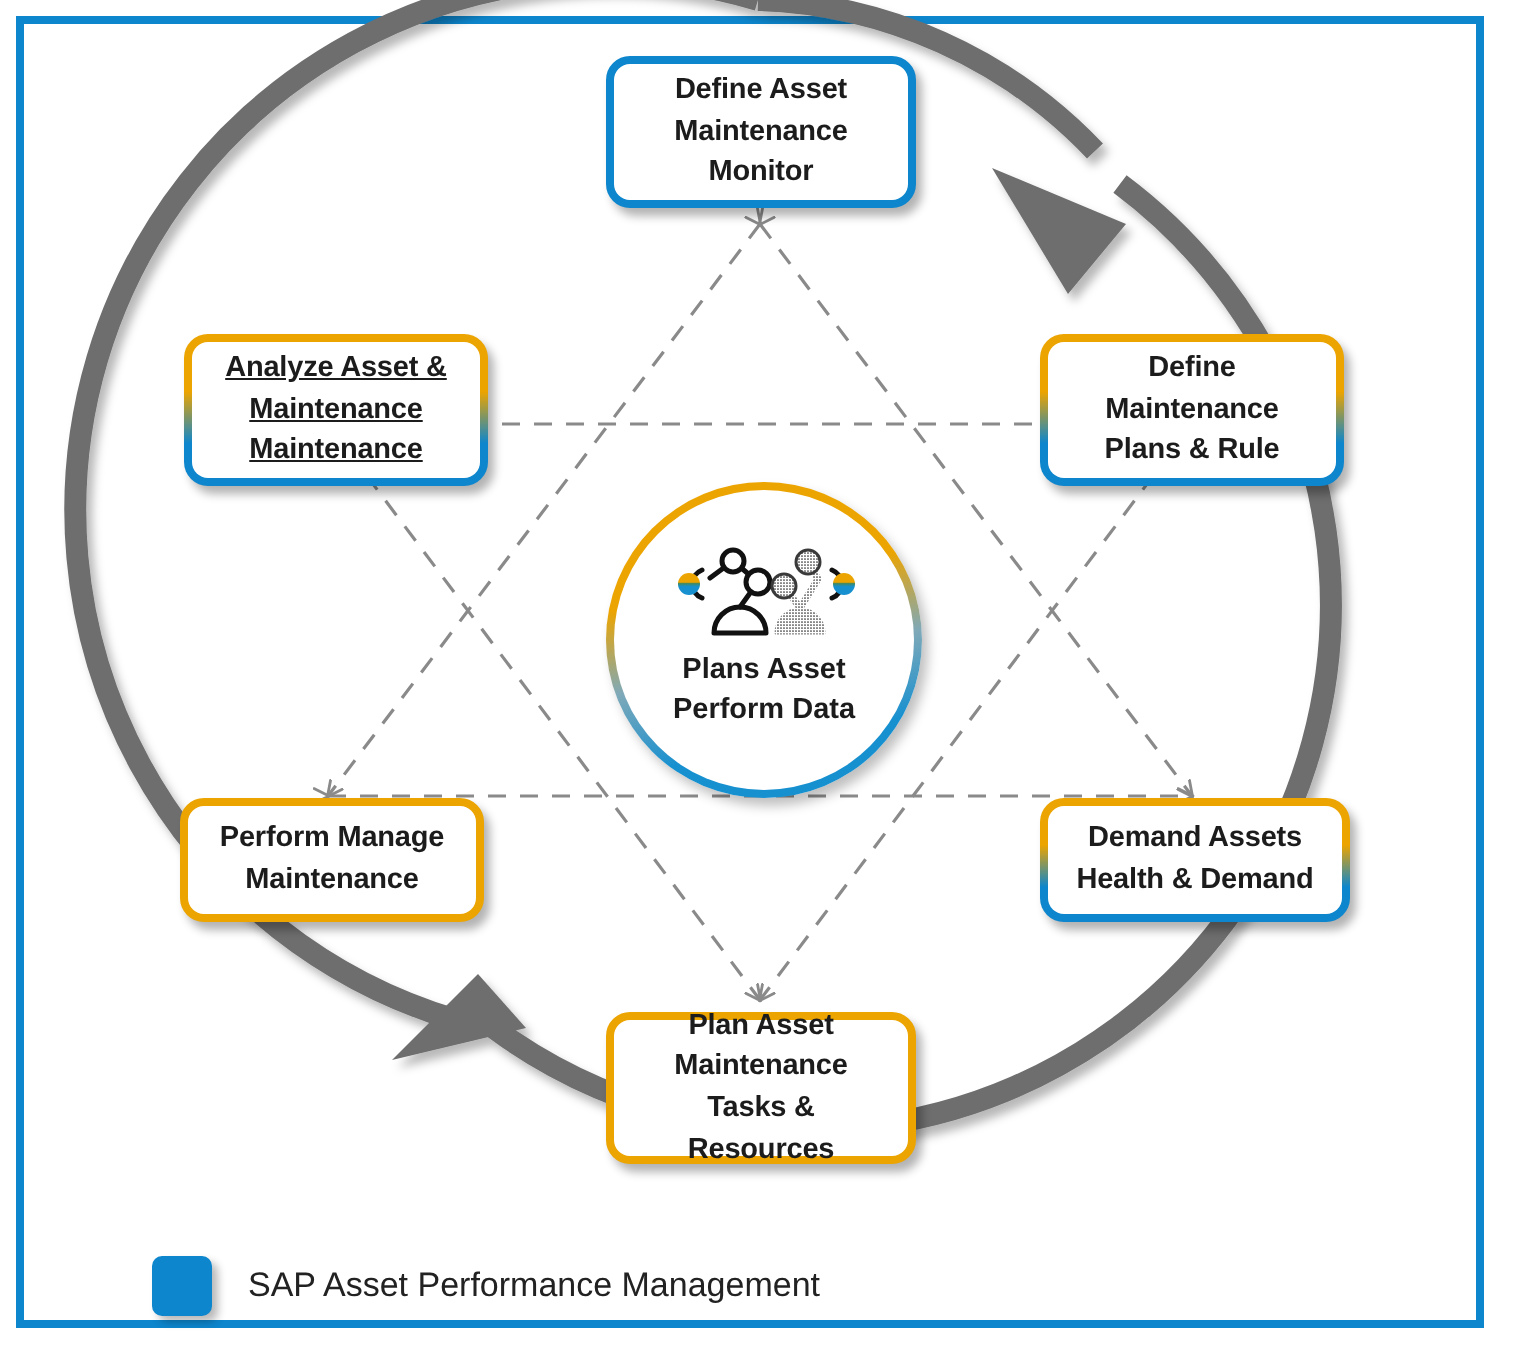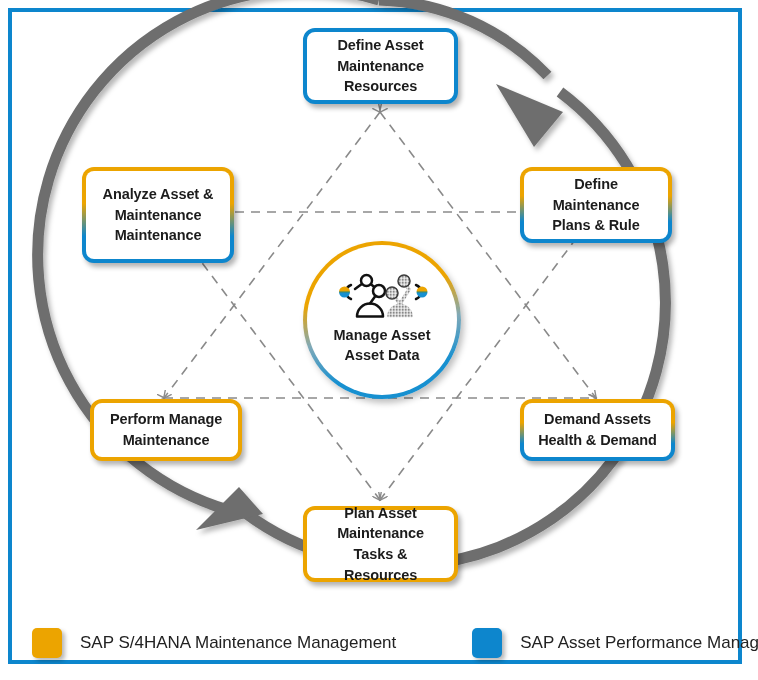--- a/index.html
+++ b/index.html
@@ -40,21 +40,21 @@
       linear-gradient(180deg,#ECA400 0%,#ECA400 38%,#0d86cd 72%,#0d86cd 100%);
     background-origin:border-box;
     background-clip:padding-box,border-box;
   }
 
   #n-strategy {left:303px;top:28px;  width:155px;height:76px;}
   #n-plans    {left:520px;top:167px; width:152px;height:76px;}
   #n-monitor  {left:520px;top:399px; width:155px;height:62px;}
   #n-plan     {left:303px;top:506px; width:155px;height:76px;}
   #n-perform  {left:90px; top:399px; width:152px;height:62px;}
-  #n-analyze  {left:82px; top:167px; width:152px;height:96px;}
+  #n-analyze  {left:92px; top:167px; width:152px;height:76px;text-decoration:underline;}
 
   
   #hub{
     position:absolute;left:303px;top:241px;width:158px;height:158px;
     border-radius:50%;z-index:7;
     padding:4px;box-sizing:border-box;
     background:linear-gradient(168deg,#ECA400 0%,#ECA400 34%,#7FA9B8 56%,#1790D0 78%,#1790D0 100%);
     box-shadow:3px 4px 6px rgba(0,0,0,0.25);
   }
   #hub-face{
@@ -121,21 +121,21 @@
       <polygon points="496,84 563,112 534,147" fill="#6E6E6E"></polygon>
 
       <polygon points="263,514 196,530 239,487" fill="#6E6E6E"></polygon>
     </g>
   </svg>
 
   <div class="node blue" id="n-strategy">
     <div class="inner">
       <div>Define Asset</div>
       <div>Maintenance</div>
-      <div>Resources</div>
+      <div>Monitor</div>
     </div>
   </div>
 
   <div class="node grad" id="n-plans">
     <div class="inner">
       <div>Define</div>
       <div>Maintenance</div>
       <div>Plans &amp; Rule</div>
     </div>
   </div>
@@ -207,30 +207,26 @@
 
         <g>
           <path d="M30 36 A15 15 0 0 0 30 64" fill="none" stroke="#111111" stroke-width="5" stroke-linecap="round"></path>
           <circle cx="17" cy="50" r="11" fill="url(#dotGrad)"></circle>
           <path d="M160 36 A15 15 0 0 1 160 64" fill="none" stroke="#111111" stroke-width="5" stroke-linecap="round"></path>
           <circle cx="172" cy="50" r="11" fill="url(#dotGrad)"></circle>
         </g>
       </svg>
 
       <div id="hub-label">
-        <div>Manage Asset</div>
-        <div>Asset Data</div>
+        <div>Plans Asset</div>
+        <div>Perform Data</div>
       </div>
     </div>
   </div>
 
 </div>
 
 <div id="legend">
-  <div class="lg-item" id="lg-1">
-    <div class="swatch" id="sw-1" style="background: rgb(236, 164, 0);"></div>
-    <div class="lg-text">SAP S/4HANA Maintenance Management</div>
-  </div>
   <div class="lg-item" id="lg-2">
     <div class="swatch" id="sw-2" style="background: rgb(13, 134, 205);"></div>
     <div class="lg-text">SAP Asset Performance Management</div>
   </div>
 </div>
 
 </body></html>

